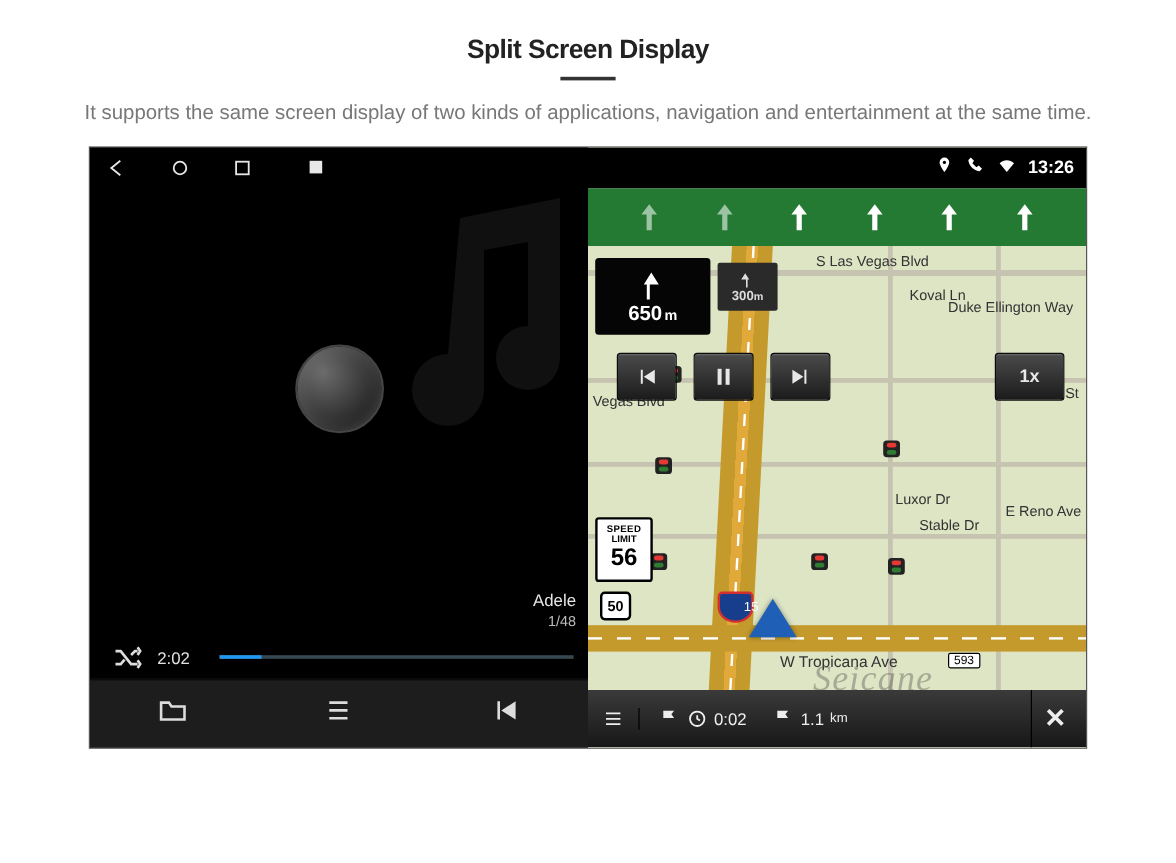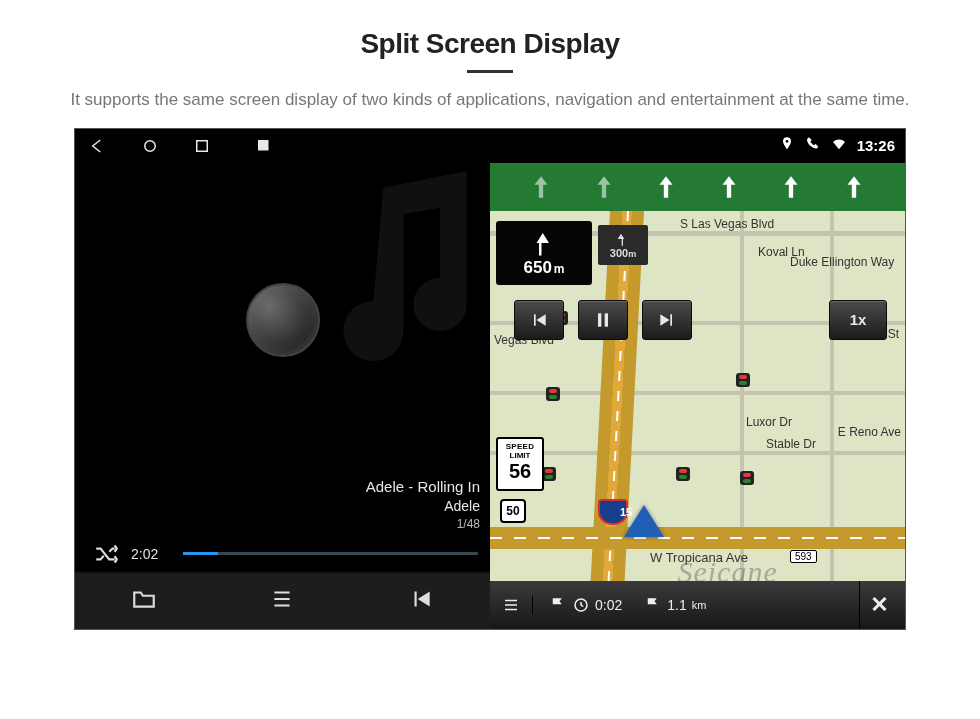--- a/index.html
+++ b/index.html
@@ -6,21 +6,21 @@
   body {
     font-family: Arial, Helvetica, sans-serif;
     background: #ffffff;
     width: 980px;
     height: 719px;
     overflow: hidden;
     position: relative;
   }
   .page-title {
     text-align: center;
-    font-size: 28px;
+    font-size: 22px;
     font-weight: 700;
     color: #222;
     margin-top: 28px;
     letter-spacing: -0.5px;
   }
   .title-underline {
     width: 46px;
     height: 3px;
     background: #333;
     margin: 10px auto 14px auto;
@@ -283,21 +283,21 @@
     border-radius:4px;
     font-size:12px; font-weight:800;
     display:flex; align-items:center; justify-content:center;
   }
   .interstate {
     position:absolute;
     width:26px; height:26px;
     background:#173e8c;
     border:2px solid #d32f2f;
     border-radius: 4px 4px 50% 50%;
-    color:#fff; font-size:11px; font-weight:700;
+    color:#fff; font-size:11px; font-weight:400;
     display:flex; align-items:center; justify-content:center;padding-left:26px;
   }
   .exit-tag {
     position:absolute;
     background:#fff;
     border:1px solid #000;
     font-size:10px;
     padding:0 4px;
     border-radius:2px;
   }
@@ -375,21 +375,20 @@
     </div>
 
     <div class="album-area">
       <svg class="music-note" viewBox="0 0 100 120" fill="#3a3a3a">
         <path d="M40 10 L90 0 L90 80 A16 16 0 1 1 74 64 L74 22 L52 26 L52 96 A18 18 0 1 1 34 78 L40 10 Z"></path>
       </svg>
       <div class="joystick"></div>
     </div>
 
     <div class="track-meta">
-      <div>Adele - Rolling In</div>
       <div class="sub">Adele</div>
       <div class="idx">1/48</div>
     </div>
 
     <div class="progress-row">
       <svg class="shuffle" viewBox="0 0 24 24" fill="none" stroke="currentColor" stroke-width="2">
         <path d="M3 7h4l8 10h5M3 17h4l3-3.5M15 10l3-3h2M20 4l2 3-2 3M20 14l2 3-2 3"></path>
       </svg>
       <span class="time">2:02</span>
       <div class="pbar"></div>

